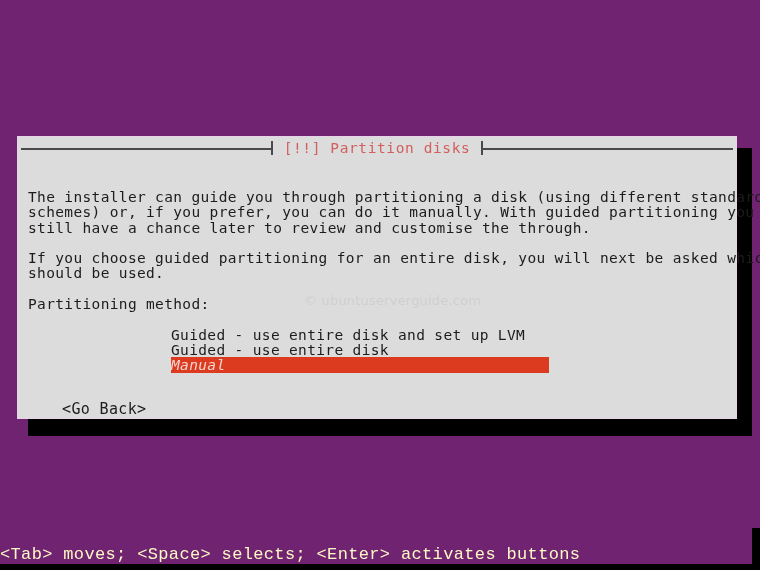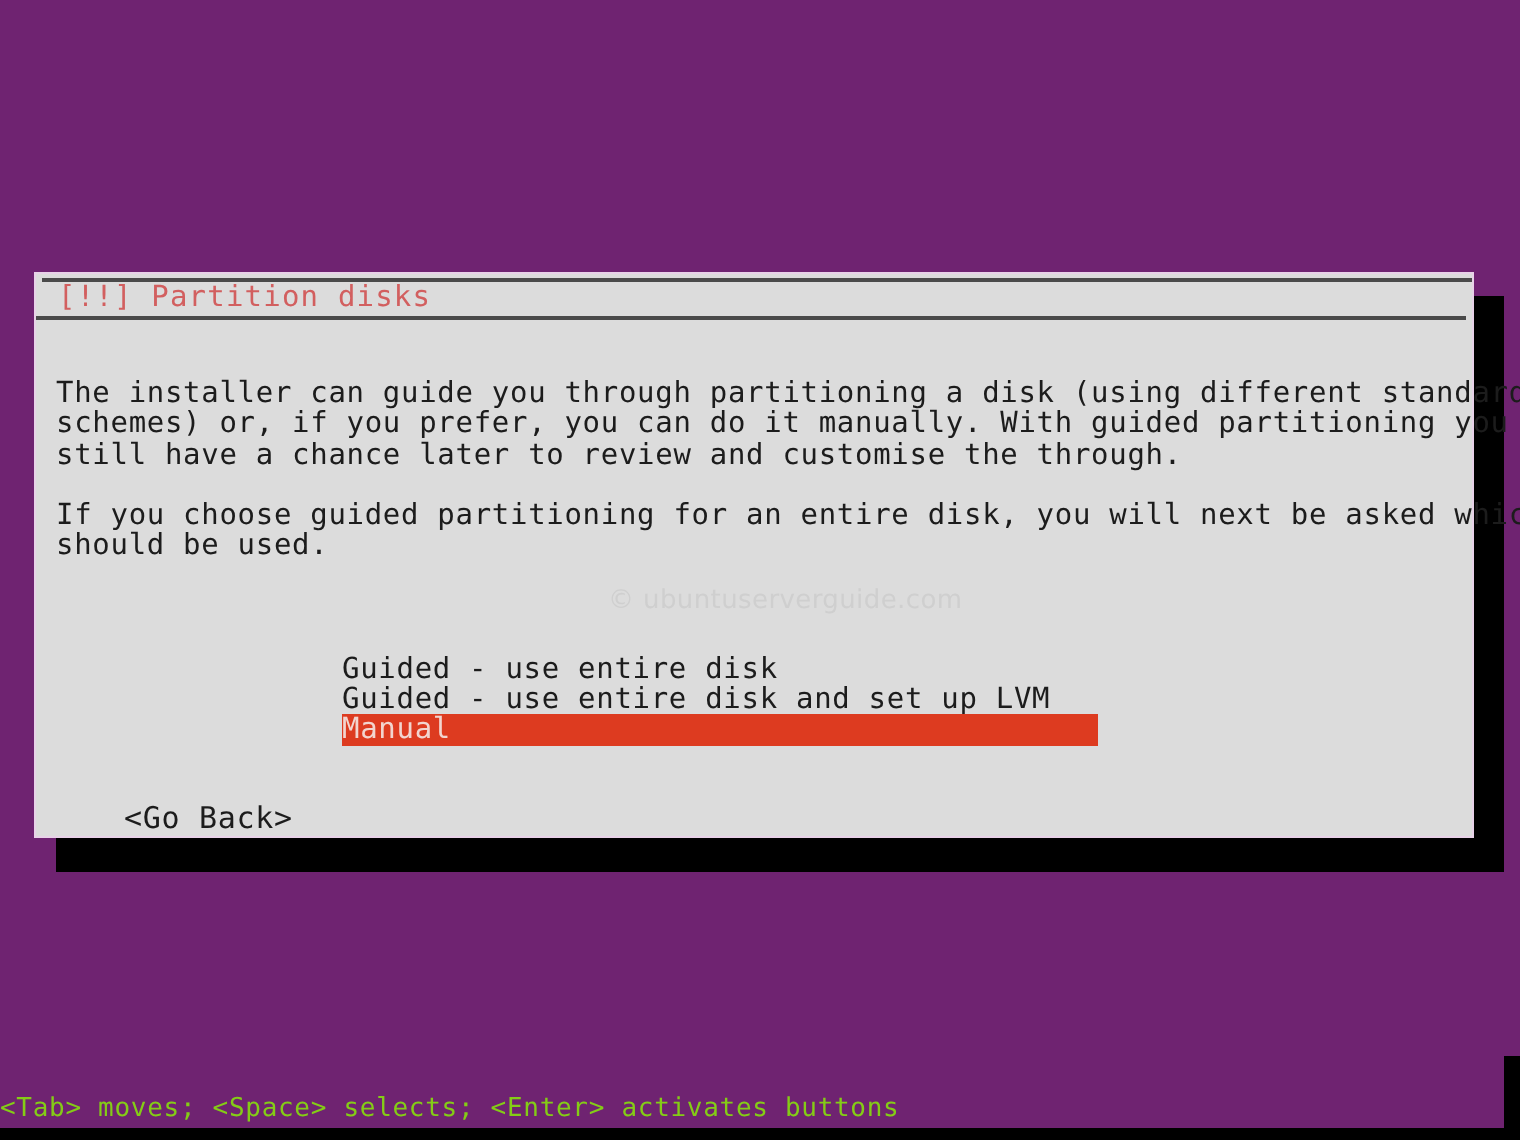--- a/index.html
+++ b/index.html
@@ -66,21 +66,21 @@
   }
 
   
   .title-row {
     position: absolute;
     left: 0;
     top: 1px;
     width: 718px;
     height: 20px;
     display: flex;
-    flex-direction: column;
+    align-items: center;
   }
   .title-rule {
     flex: 1 1 auto;
     height: 0;
     border-top: 2px solid #4a4a4a;
     margin-top: 1px;
   }
   .title-rule.left { margin-left: 3px; }
   .title-rule.right { margin-right: 3px; }
   .title-tick {
@@ -146,45 +146,47 @@
     letter-spacing: 0.35px;
     white-space: pre;
     color: #1c1c1c;
     padding-left: 0;
   }
   .menu-item.selected {
     background: #dd3b20;
     color: #f2d5cf;
     width: 378px;
     box-shadow: 0 -1px 0 #dd3b20;
+    font-style: italic;
   }
 
   
   .go-back {
     position: absolute;
     left: 44px;
     top: 243px;
     font-size: 15px;
     letter-spacing: 0.35px;
     white-space: pre;
     color: #1c1c1c;
   }
 
   
   .statusbar {
     position: absolute;
     left: 0;
     top: 546px;
     width: 760px;
     height: 18px;
-    color: #84cc16;
-    font-size: 13px;
+    color: #fef9c3;
+    font-size: 17px;
     line-height: 18px;
     letter-spacing: 0.35px;
     white-space: pre;
+    font-family: Liberation Mono, monospace;
   }
 </style>
 </head>
 <body>
 
 <div id="screen">
 
   <div class="dialog-shadow"></div>
 
   <div class="dialog">
@@ -199,26 +201,27 @@
 
     <div class="body">
 
       <div class="para p1"><span>The installer can guide you through partitioning a disk (using different standard</span>
 <span>schemes) or, if you prefer, you can do it manually. With guided partitioning you will</span>
 <span>still have a chance later to review and customise the through.</span></div>
 
       <div class="para p2"><span>If you choose guided partitioning for an entire disk, you will next be asked which disk</span>
 <span>should be used.</span></div>
 
+      <div class="para p-label">Partitioning method:</div>
 
       <div class="watermark">© ubuntuserverguide.com</div>
 
       <div class="menu">
+        <div class="menu-item">Guided - use entire disk and set up LVM</div>
         <div class="menu-item">Guided - use entire disk</div>
-        <div class="menu-item">Guided - use entire disk and set up LVM</div>
         <div class="menu-item selected">Manual</div>
       </div>
 
       <div class="go-back">&lt;Go Back&gt;</div>
 
     </div>
   </div>
 
   <div class="statusbar">&lt;Tab&gt; moves; &lt;Space&gt; selects; &lt;Enter&gt; activates buttons</div>
 

